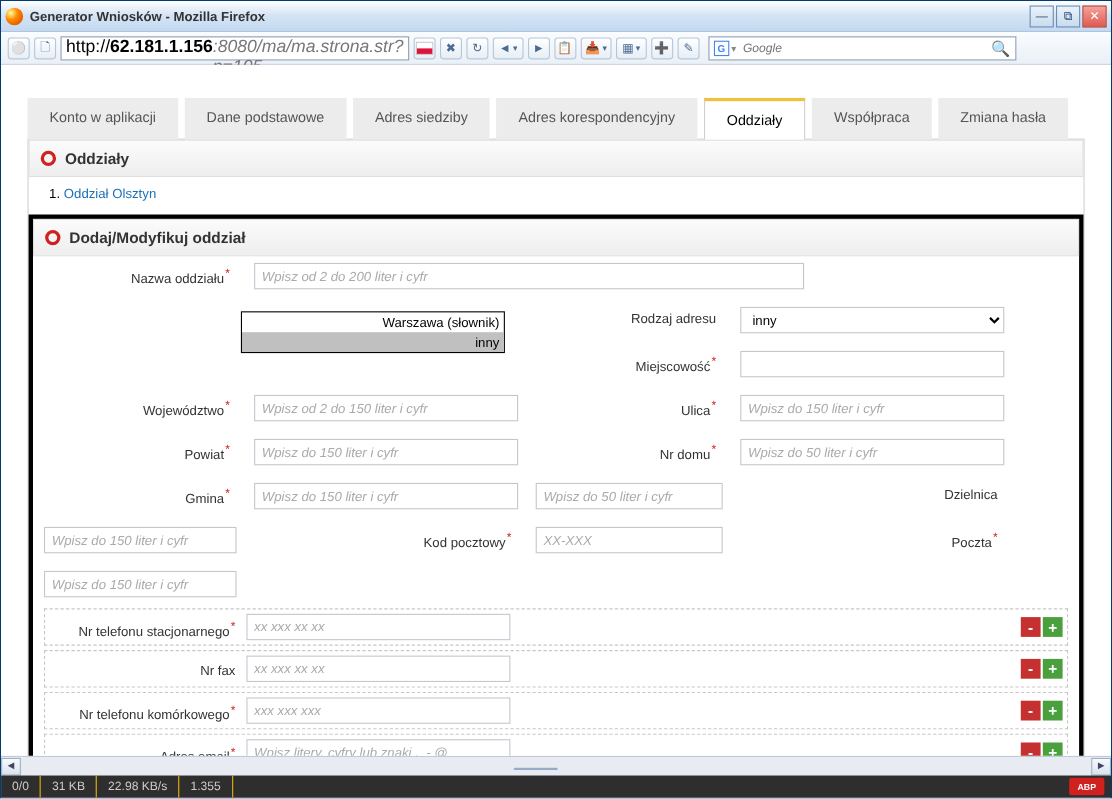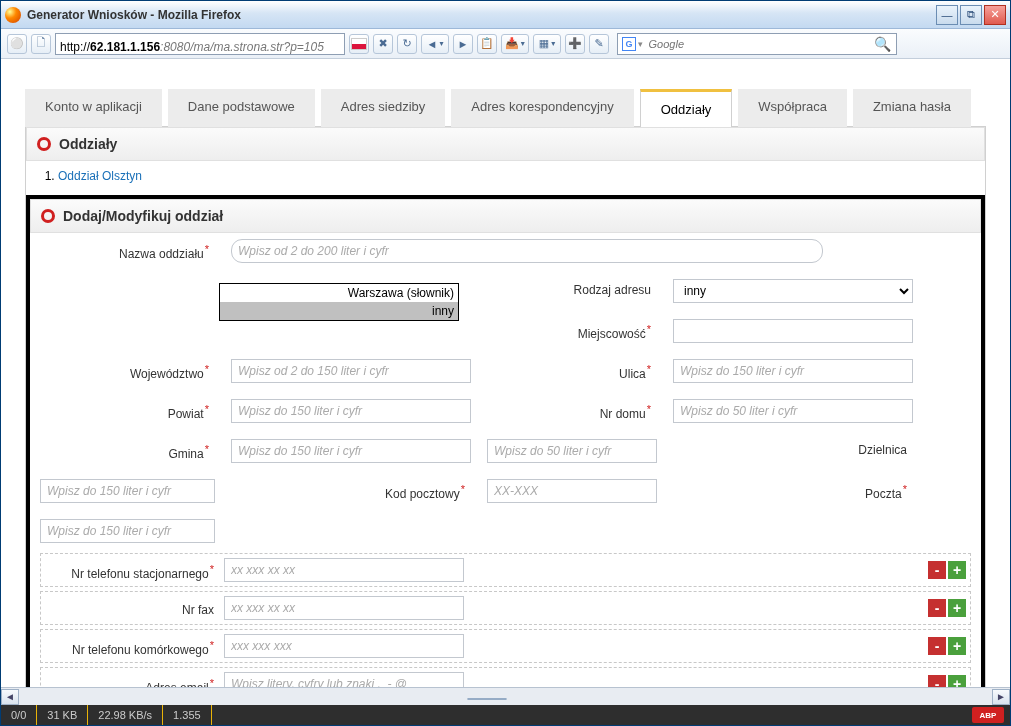--- a/index.html
+++ b/index.html
@@ -12,21 +12,21 @@
 .titlebar .title-text { font-weight: bold; color: #333; flex: 1; }
 .winbtns { display: flex; gap: 2px; }
 .winbtn { width: 22px; height: 20px; border: 1px solid #6b8db3; background: linear-gradient(to bottom,#eaf3fb,#c9dbed); display:flex;align-items:center;justify-content:center;font-size:11px;color:#2a4c78; }
 .winbtn.close { background: linear-gradient(to bottom,#f6a19a,#e05a4f); color:#fff; border-color:#b03020; }
 
 
 .toolbar { height: 30px; background: linear-gradient(to bottom,#fafcfe,#eaf0f7); display:flex; align-items:center; padding: 0 6px; gap:4px; border-bottom:1px solid #c3cedb; }
 .tool-ico { width:20px; height:20px; border:1px solid #b6c6d9; background:linear-gradient(to bottom,#fff,#e6eef6); border-radius:3px; display:flex;align-items:center;justify-content:center;color:#4a6b93;font-size:11px;}
 .tool-ico.dd { width:28px; }
 .tool-ico.dd::after{content:"▾";margin-left:2px;font-size:8px;}
-.urlbar { flex:0 0 290px; height:22px; border:1px solid #8e9eb3; background:#fff; display:flex; align-items:flex-end; padding:0 4px; font-size:12px; }
+.urlbar { flex:0 0 290px; height:22px; border:1px solid #8e9eb3; background:#fff; display:flex; align-items:flex-start; padding:0 4px; font-size:16px; }
 .urlbar .url-host { font-weight:bold; color:#000; }
 .urlbar .url-rest { color:#777;font-style:italic; }
 .flag { width:16px;height:12px;background:#fff;position:relative;border:1px solid #ccc;}
 .flag::before{content:"";position:absolute;bottom:0;left:0;right:0;height:50%;background:#dc143c;}
 .searchbar { flex:0 0 280px; height:22px; border:1px solid #8e9eb3; background:#fff; display:flex;align-items:center;padding:0 4px;margin-left:4px;}
 .searchbar .g-ico{width:14px;height:14px;background:#fff;border:1px solid #4285f4;display:flex;align-items:center;justify-content:center;font-size:9px;font-weight:bold;}
 .searchbar input{border:none;outline:none;flex:1;margin-left:6px;font-style:italic;color:#888;font-size:11px;}
 .mag{margin-left:auto;color:#77a;font-size:14px;}
 
 
@@ -45,21 +45,21 @@
 .panel-body { padding: 8px 14px; }
 .link-list { padding-left:18px; }
 .link-list a { color:#1a70b8; text-decoration:none; }
 
 
 .form-sec { border:4px solid #000000; margin-top:4px; }
 .form-grid { display:grid; grid-template-columns: 175px 240px 170px 240px; column-gap:4px; row-gap:6px; padding:6px 10px; position:relative;gap:16px;}
 .lbl { text-align:right; padding-right:6px; color:#333; font-size:12px; padding-top:4px;}
 .req::after{content:"*"; color:#d02020; font-size:11px; vertical-align:super; margin-left:1px;}
 .txtin { width:100%; height:24px; border:1px solid #c3c8cf; padding:2px 6px; font-size:12px; color:#000;}
-.txtin.wide { grid-column: 2 / span 3; width: 592px; border-radius: 11px;}
+.txtin.wide { grid-column: 2 / span 3; width: 500px;}
 .txtin::placeholder{color:#aaa;font-style:italic;}
 select.txtin { background:#fff; }
 
 
 .dropdown-open { position:absolute; left:189px; top:50px; width:240px; border:1px solid #000; background:#fff; z-index:5; font-size:12px;}
 .dropdown-open .opt { padding:2px 4px;text-align:right; }
 .dropdown-open .opt.sel { background:#c0c0c0; }
 
 
 .dash-row { border:1px dashed #c8c8c8; margin:4px 10px; padding:4px; display:grid; grid-template-columns:175px 240px 1fr auto; align-items:center; gap:4px;}

